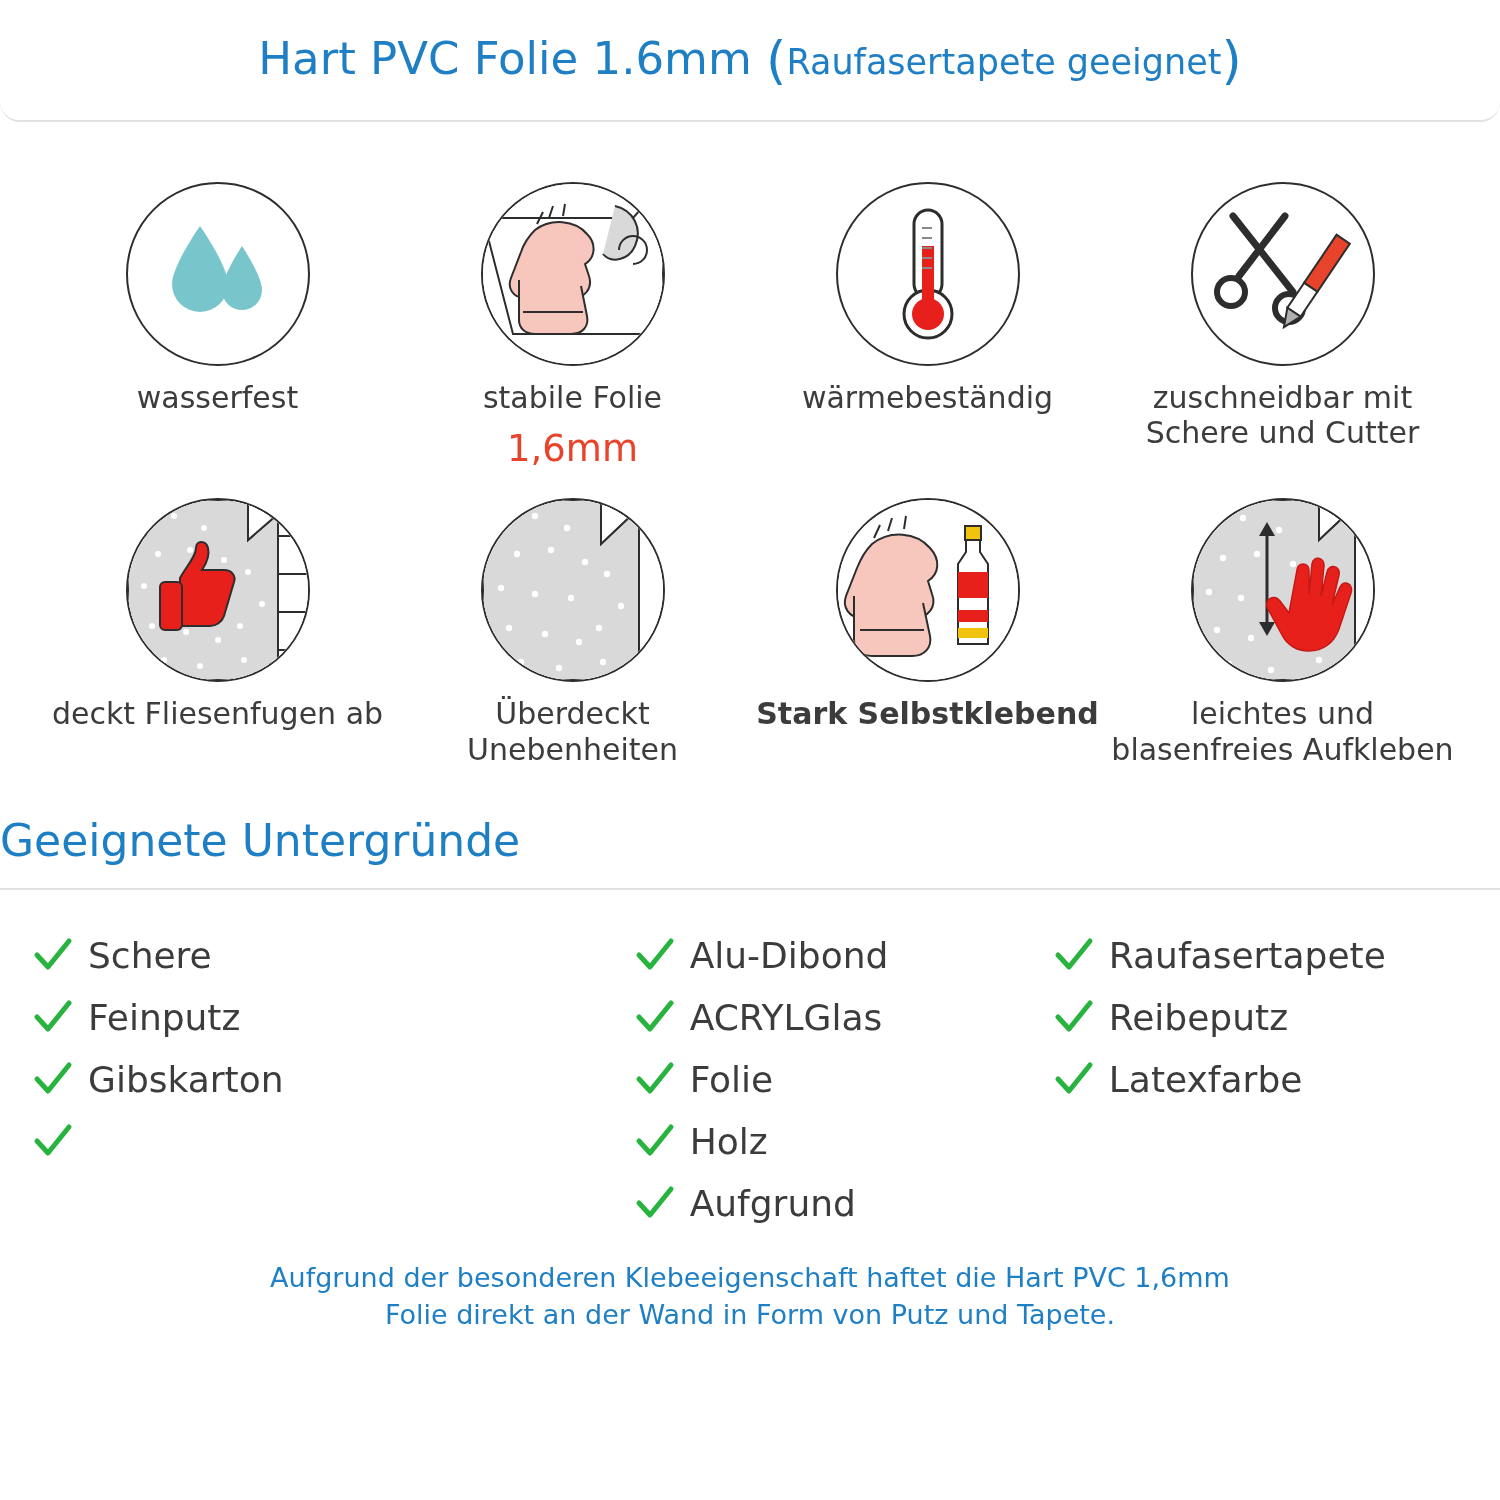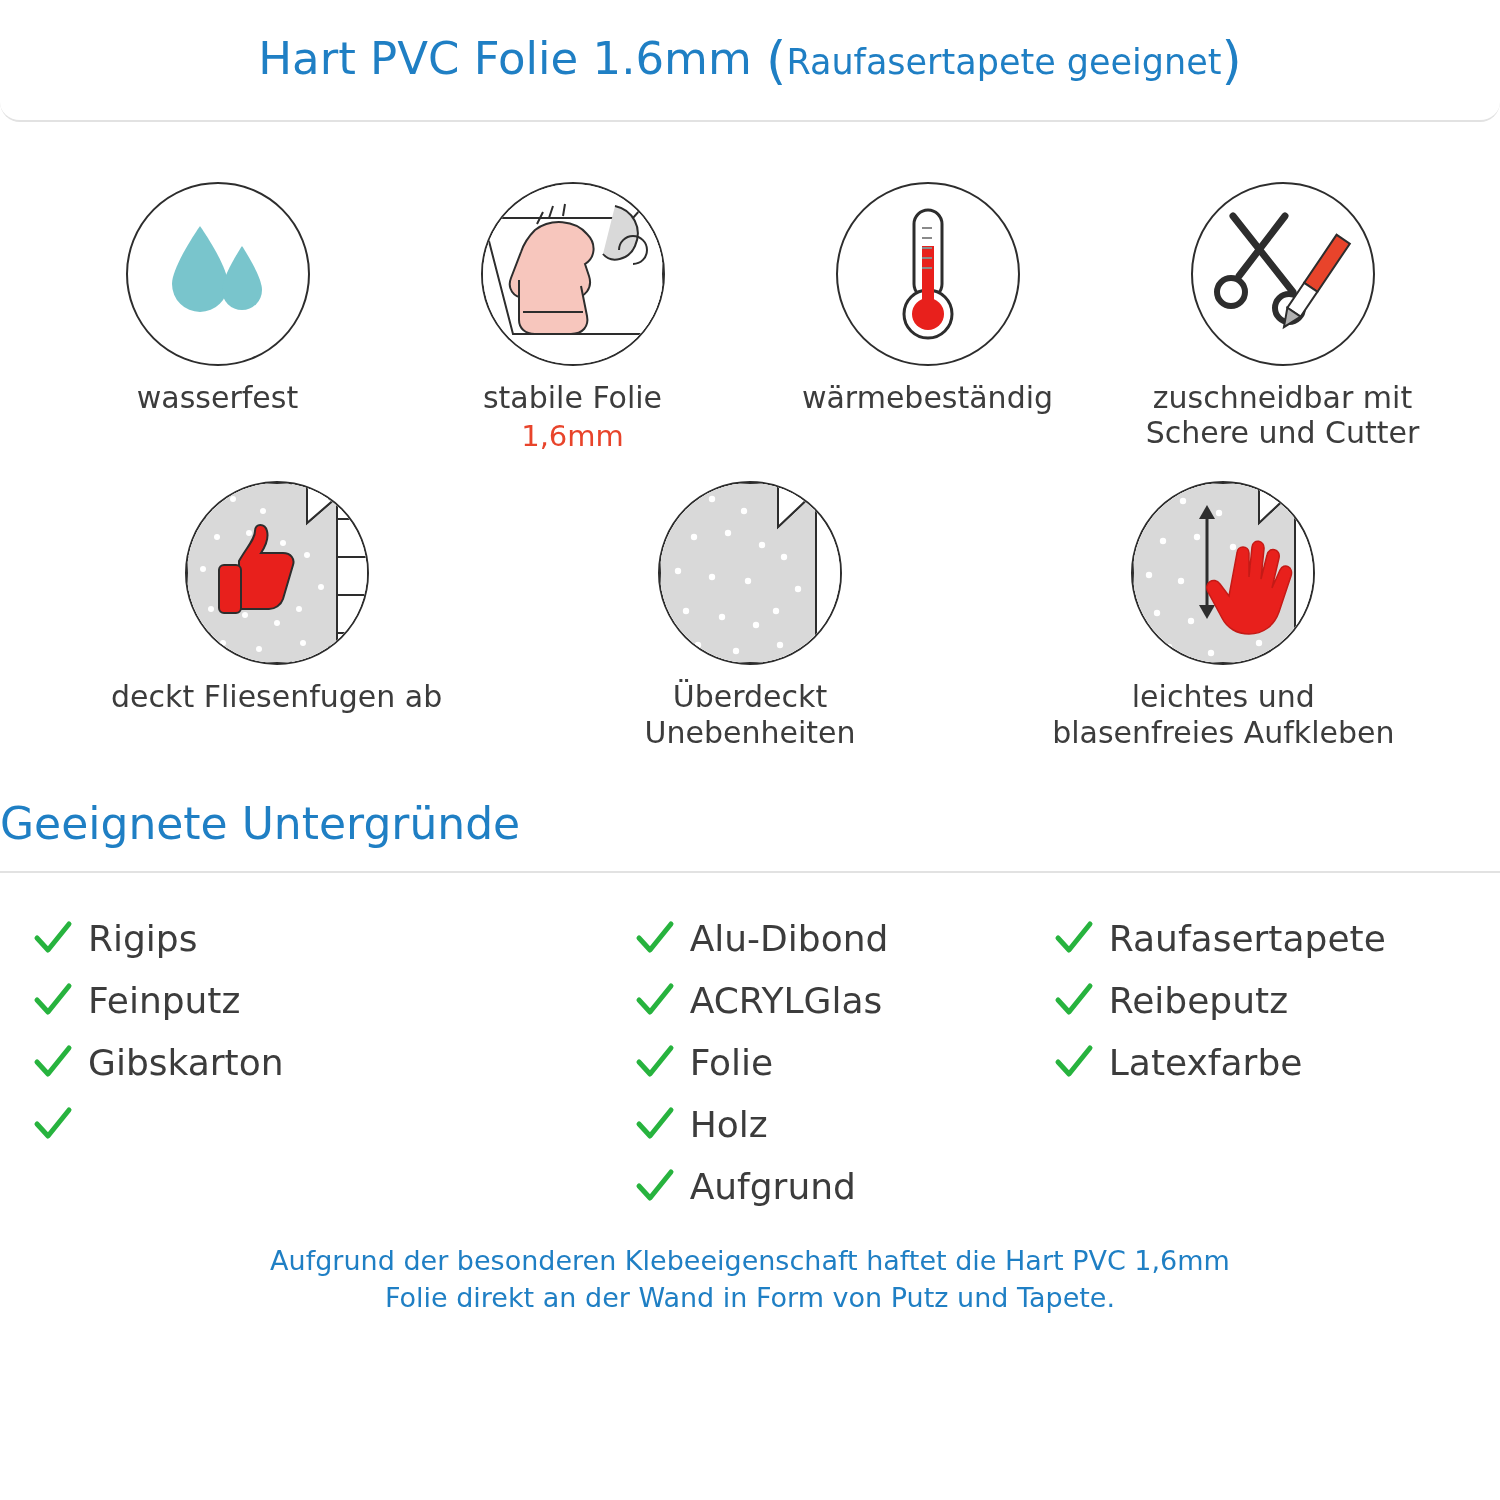--- a/index.html
+++ b/index.html
@@ -79,23 +79,23 @@
     margin-top: 14px;
     text-align: center;
     font-size: 30px;
     line-height: 1.18;
     color: #3c3c3c;
   }
   .feature-label.bold {
     font-weight: bold;
   }
   .feature-sub {
-    font-size: 29px;
+    font-size: 37px;
     color: #e8442b;
-    margin-top: 4px;
+    margin-top: 12px;
   }
   .row2 {
     margin-top: 28px;
   }
 
   
   .section-title-wrap {
     margin-top: 48px;
     padding-bottom: 22px;
     border-bottom: 2px solid #e2e2e2;
@@ -285,20 +285,39 @@
                 <circle cx="96" cy="142" r="3.2"></circle>
               <circle cx="38" cy="162" r="3.2"></circle>
                 <circle cx="76" cy="168" r="3.2"></circle>
                 <circle cx="120" cy="162" r="3.2"></circle>
             </g>
           </svg>
         </div>
         <div class="feature-label">Überdeckt Unebenheiten</div>
       </div>
 
+      <div class="feature">
+        <div class="circle">
+          <svg width="180" height="180" viewBox="0 0 180 180">
+            <rect x="0" y="0" width="180" height="180" fill="#ffffff"></rect>
+            <path d="M34 44 c18 -14 44 -12 58 4 c11 12 9 26 -2 33 l4 13 c5 13 -4 24 -18 24 l-52 0 c-13 0 -20 -11 -16 -22 l11 -28 c4 -10 9 -18 15 -24 Z" fill="#f7c6bd" stroke="#2d2d2d" stroke-width="2"></path>
+            <path d="M16 96 l0 44 c0 9 7 16 18 16 l40 0 c13 0 20 -9 18 -20 l-7 -33" fill="#f7c6bd" stroke="#2d2d2d" stroke-width="2"></path>
+            <path d="M36 38 l6 -13 M50 31 l4 -13 M66 29 l2 -13" stroke="#2d2d2d" stroke-width="2" fill="none"></path>
+            <path d="M22 130 l64 0" stroke="#2d2d2d" stroke-width="2" fill="none"></path>
+            <g>
+              <path d="M128 38 l14 0 l0 14 l8 12 l0 80 l-30 0 l0 -80 l8 -12 Z" fill="#ffffff" stroke="#2d2d2d" stroke-width="2"></path>
+              <rect x="120" y="72" width="30" height="26" fill="#e8201c"></rect>
+              <rect x="120" y="110" width="30" height="12" fill="#e8201c"></rect>
+              <rect x="120" y="128" width="30" height="10" fill="#f2c30d"></rect>
+              <rect x="127" y="26" width="16" height="14" fill="#f2c30d" stroke="#2d2d2d" stroke-width="2"></rect>
+            </g>
+          </svg>
+        </div>
+        <div class="feature-label bold">Stark Selbstklebend</div>
+      </div>
 
       <div class="feature">
         <div class="circle">
           <svg width="180" height="180" viewBox="0 0 180 180">
             <rect x="0" y="0" width="180" height="180" fill="#ffffff"></rect>
             <path d="M0 0 L126 0 L126 40 L162 6 L162 180 L0 180 Z" fill="#d9d9d9" stroke="#2d2d2d" stroke-width="2"></path>
             <path d="M126 0 L126 40 L162 6 Z" fill="#ffffff" stroke="#2d2d2d" stroke-width="2"></path>
             <g fill="#ffffff">
               <circle cx="18" cy="26" r="3.2"></circle>
                 <circle cx="50" cy="18" r="3.2"></circle>
@@ -333,21 +352,21 @@
 
   <div class="checklist">
 
     <div class="check-col c1">
       <div class="check-item">
         <span class="check-mark">
           <svg width="40" height="36" viewBox="0 0 40 36">
               <path d="M4 18 L15 30 L36 4" fill="none" stroke="#27b33e" stroke-width="5" stroke-linecap="round" stroke-linejoin="round"></path>
             </svg>
         </span>
-        <span class="check-text">Rigips</span>
+        <span class="check-text">Schere</span>
       </div>
       <div class="check-item">
         <span class="check-mark">
           <svg width="40" height="36" viewBox="0 0 40 36">
               <path d="M4 18 L15 30 L36 4" fill="none" stroke="#27b33e" stroke-width="5" stroke-linecap="round" stroke-linejoin="round"></path>
             </svg>
         </span>
         <span class="check-text">Feinputz</span>
       </div>
       <div class="check-item">

